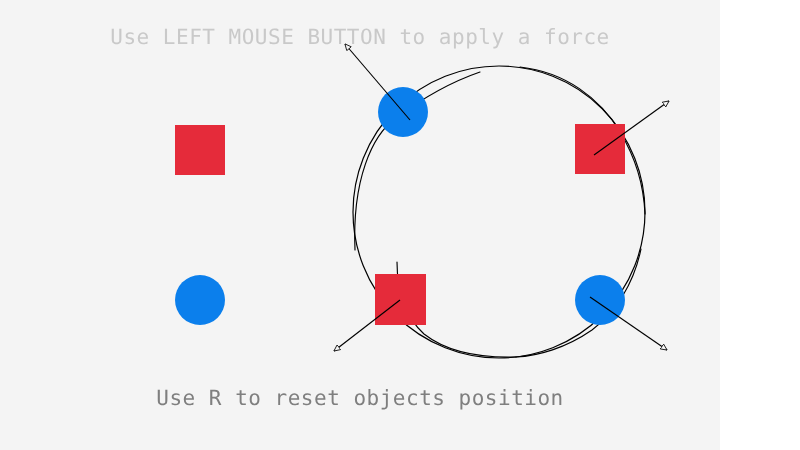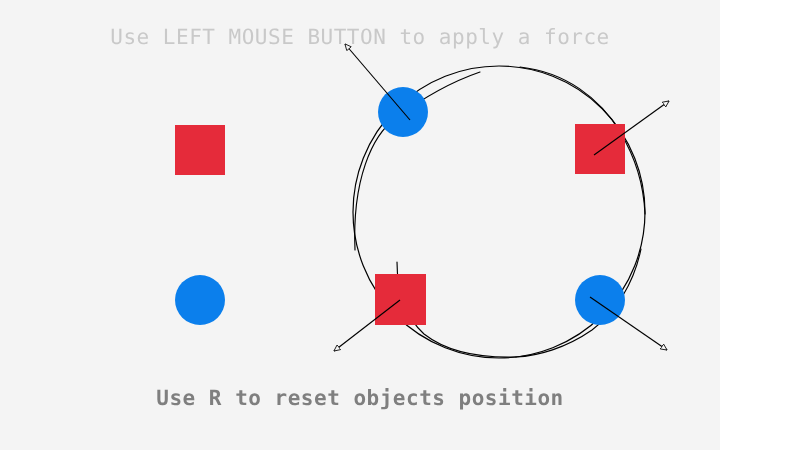--- a/index.html
+++ b/index.html
@@ -88,15 +88,15 @@
     <g id="forces">
         <line x1="410" y1="120" x2="345" y2="44" stroke="#000000" stroke-width="1.15" marker-end="url(#arrowhead)"></line>
         <line x1="594" y1="155" x2="669" y2="101" stroke="#000000" stroke-width="1.15" marker-end="url(#arrowhead)"></line>
         <line x1="400" y1="300" x2="334" y2="351" stroke="#000000" stroke-width="1.15" marker-end="url(#arrowhead)"></line>
         <line x1="590" y1="297" x2="667" y2="350" stroke="#000000" stroke-width="1.15" marker-end="url(#arrowhead)"></line>
       </g>
   </svg>
 
   <div class="hud-text" id="hint-top" style="color: rgb(201, 201, 201); font-size: 21px; top: 25px;">Use LEFT MOUSE BUTTON to apply a force</div>
 
-  <div class="hud-text" id="hint-bottom" style="color: rgb(127, 127, 127); font-size: 21px; top: 386px; font-weight: bold;">Use R to reset objects position</div>
+  <div class="hud-text" id="hint-bottom" style="color: rgb(127, 127, 127); font-size: 21px; top: 386px;">Use R to reset objects position</div>
 
 </div>
 
 </body></html>

